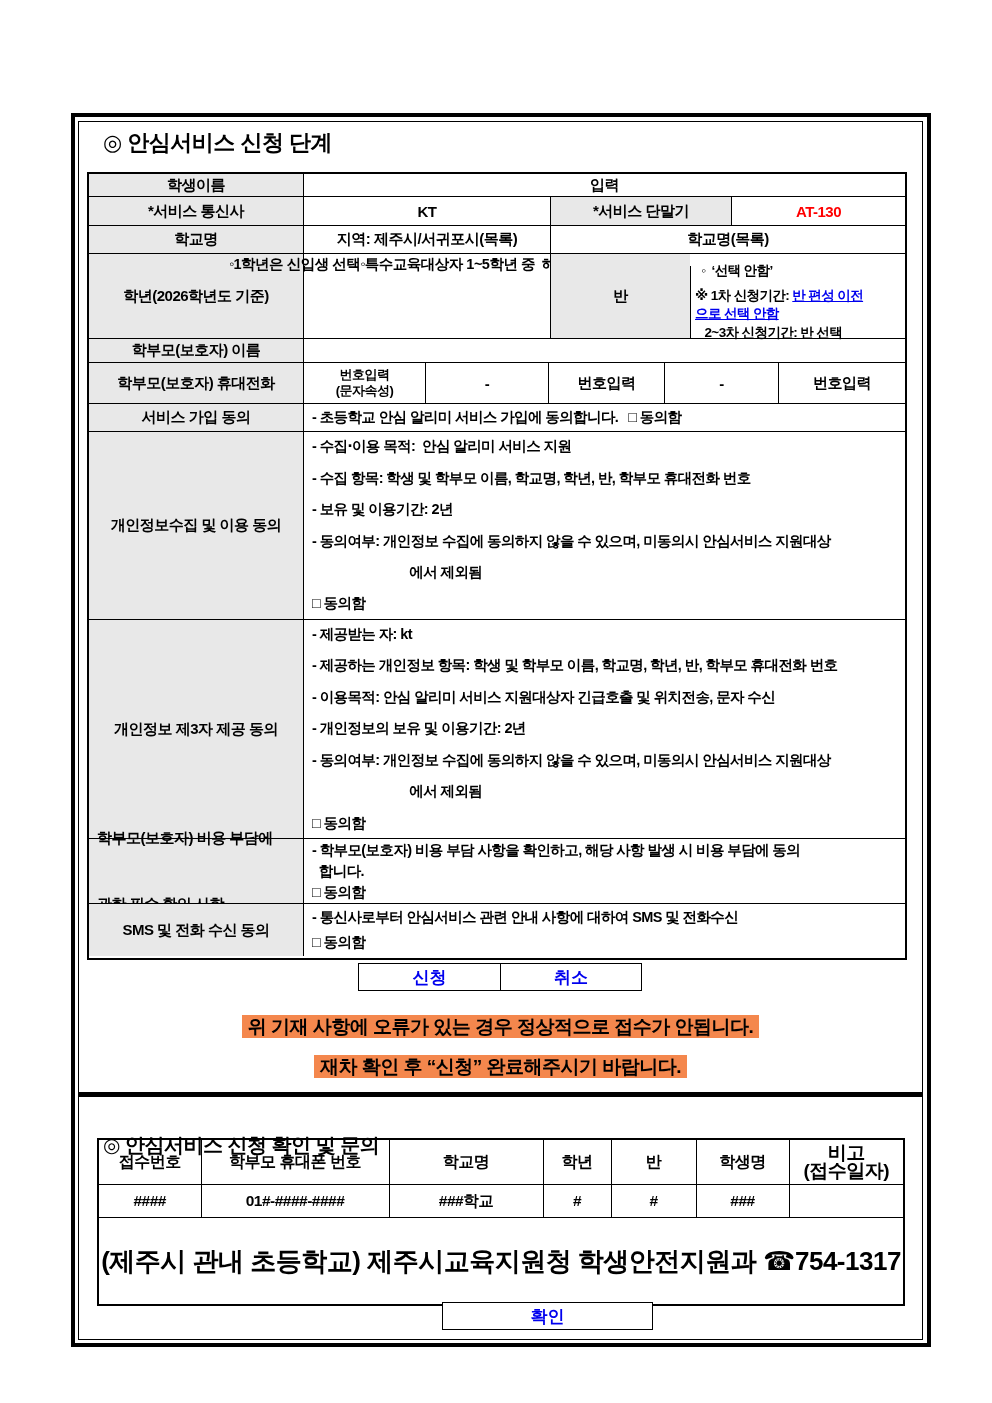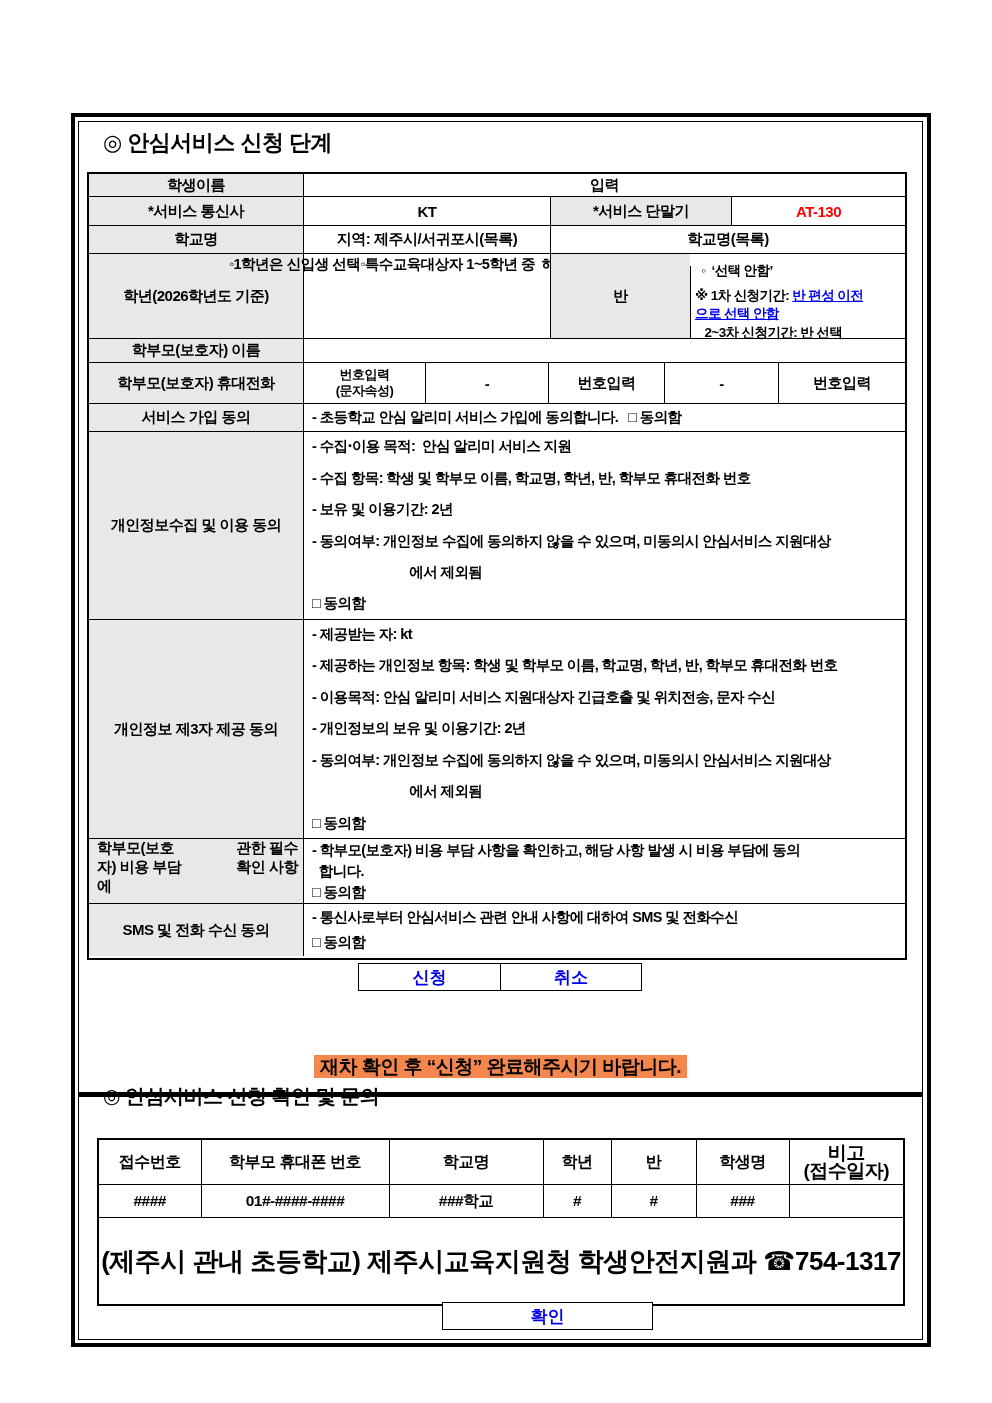--- a/index.html
+++ b/index.html
@@ -5,21 +5,21 @@
   html,body{margin:0;padding:0;background:#ffffff;}
   body{width:992px;height:1403px;font-family:"Liberation Sans","DejaVu Sans",sans-serif;font-weight:bold;color:#000;}
   .root{position:relative;width:992px;height:1403px;overflow:hidden;}
   .abs{position:absolute;box-sizing:border-box;}
 
   
   .frame-outer{left:71px;top:113px;width:860px;height:1234px;border:4px solid #000;}
   .frame-inner{left:78px;top:121px;width:845px;height:1219px;border:1px solid #000;}
 
   .title1{left:103px;top:128px;font-size:22px;letter-spacing:-0.5px;}
-  .title2{left:103px;top:1083px;font-size:20px;letter-spacing:-0.5px;}
+  .title2{left:103px;top:1132px;font-size:20px;letter-spacing:-0.5px;}
 
   
   .table1{left:87px;top:172px;width:820px;height:788px;border:2px solid #000;display:flex;flex-direction:column;}
   .trow{display:flex;border-bottom:1px solid #000;box-sizing:border-box;flex:none;}
   .trow:last-child{border-bottom:none;}
   .lcell{flex:none;width:215px;background:#E8E8E8;border-right:1px solid #000;display:flex;align-items:center;justify-content:center;text-align:center;font-size:15px;letter-spacing:-0.5px;box-sizing:border-box;}
   .ccell{box-sizing:border-box;flex:none;display:flex;align-items:center;font-size:15px;letter-spacing:-0.5px;}
   .ccell.bl{border-left:1px solid #000;}
   .center{justify-content:center;text-align:center;}
   .grow{flex:1 1 auto;}
@@ -157,21 +157,21 @@
             <div class="cline">- 이용목적: 안심 알리미 서비스 지원대상자 긴급호출 및 위치전송, 문자 수신</div>
             <div class="cline">- 개인정보의 보유 및 이용기간: 2년</div>
             <div class="cline">- 동의여부: 개인정보 수집에 동의하지 않을 수 있으며, 미동의시 안심서비스 지원대상</div>
             <div class="cline">　　　　　　　에서 제외됨</div>
           </div>
         <div class="cline">□ 동의함</div>
       </div>
     </div>
 
     <div class="trow" style="height:65px">
-      <div class="lcell" style="flex-direction:row;align-items:flex-start;text-align:left;padding-left:8px;gap:47px;">
+      <div class="lcell" style="flex-direction:column;align-items:flex-start;text-align:left;padding-left:8px;gap:47px;">
         <div>학부모(보호자)  비용  부담에</div>
         <div>관한 필수 확인 사항</div>
       </div>
       <div class="ccell grow contcell lh-sm">
         <div class="cline">- 학부모(보호자) 비용 부담 사항을 확인하고, 해당 사항 발생 시 비용 부담에 동의</div>
         <div class="cline">  합니다.</div>
         <div class="cline">□ 동의함</div>
       </div>
     </div>
 
@@ -183,20 +183,21 @@
       </div>
     </div>
 
   </div>
 
   <div class="abs btnrow">
     <div class="btn">신청</div>
     <div class="btn">취소</div>
   </div>
 
+  <div class="abs warn" style="top:1012px"><span>위 기재 사항에 오류가 있는 경우 정상적으로 접수가 안됩니다.</span></div>
   <div class="abs warn" style="top:1052px"><span>재차 확인 후 “신청” 완료해주시기 바랍니다.</span></div>
 
   <div class="abs thickline"></div>
 
   <div class="abs title2">◎  안심서비스 신청 확인 및 문의</div>
 
   <table class="t2">
     <colgroup>
       <col style="width:103px">
         <col style="width:188px">

